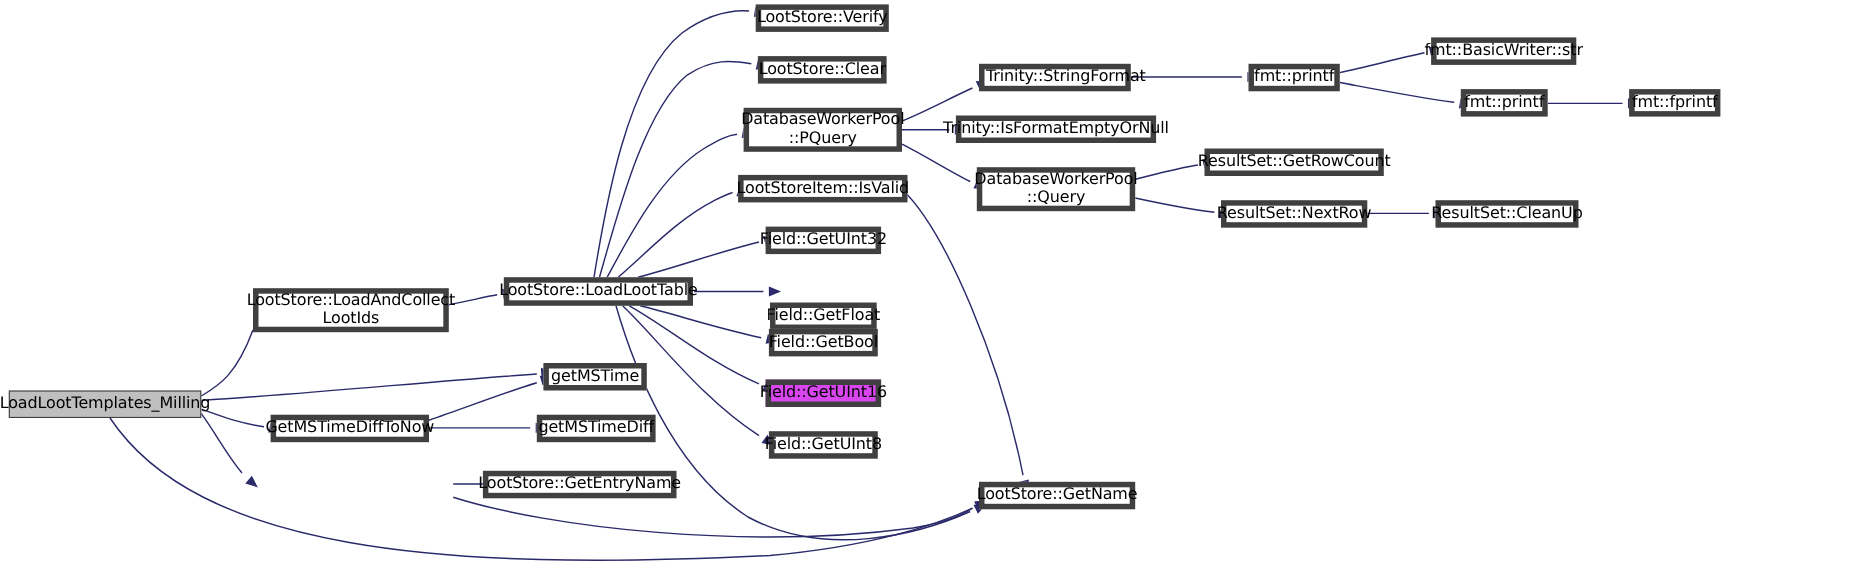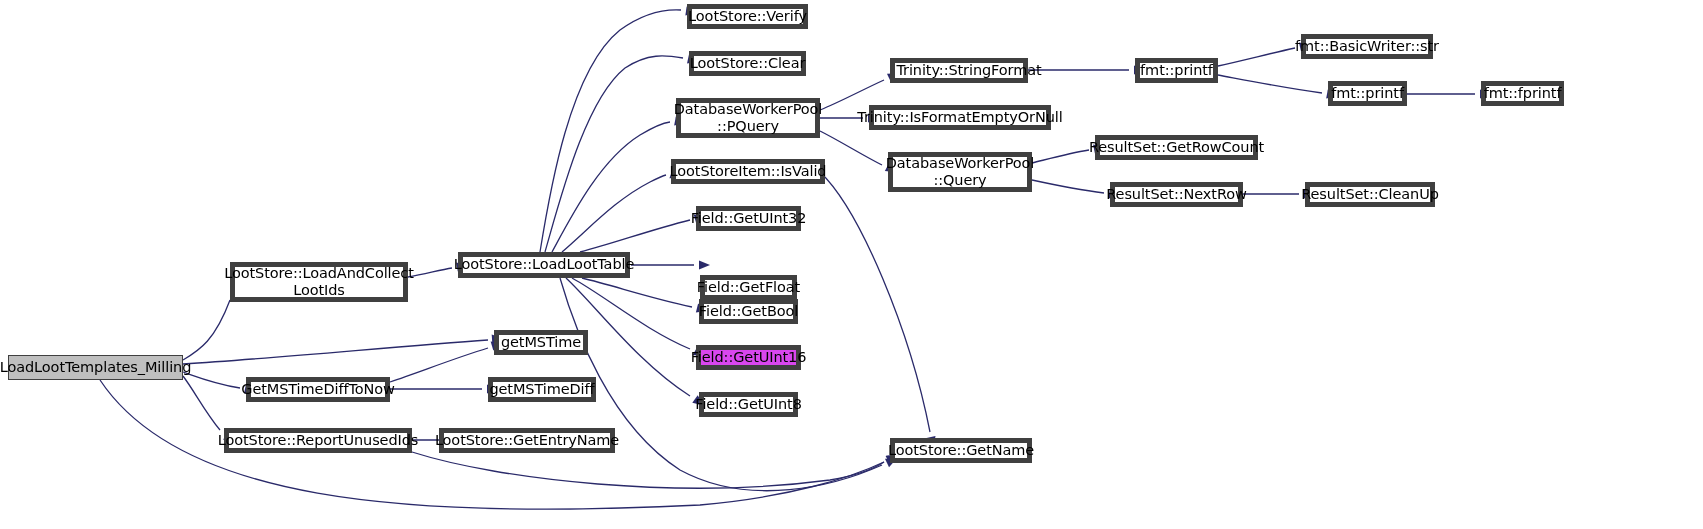--- a/index.html
+++ b/index.html
@@ -112,21 +112,20 @@
       <polygon points="0,-4.6 11,0 0,4.6" fill="#2a2a6a" transform="translate(1327,94) rotate(10)"></polygon>
       <path d="M 1243,194 C 1265,194 1285,194 1299,194" fill="none" stroke="#2a2a6a" stroke-width="1.3"></path>
       <polygon points="0,-4.6 11,0 0,4.6" fill="#2a2a6a" transform="translate(1304,194) rotate(0)"></polygon>
       <path d="M 1407,94 C 1435,94 1460,94 1475,94" fill="none" stroke="#2a2a6a" stroke-width="1.3"></path>
       <polygon points="0,-4.6 11,0 0,4.6" fill="#2a2a6a" transform="translate(1480,94) rotate(0)"></polygon>
     </svg>
 <div class="gnode" style="left: 230px; top: 262px; width: 178px; height: 40px; background: rgb(255, 255, 255); border-color: rgb(64, 64, 64); color: rgb(0, 0, 0);"><span>LootStore::LoadAndCollect
 LootIds</span></div>
     <div class="gnode highlight" style="left: 8px; top: 355px; width: 175px; height: 25px; background: rgb(191, 191, 191); border-color: rgb(64, 64, 64); color: rgb(0, 0, 0);"><span>LoadLootTemplates_Milling</span></div>
     <div class="gnode" style="left: 246px; top: 377px; width: 144px; height: 25px; background: rgb(255, 255, 255); border-color: rgb(64, 64, 64); color: rgb(0, 0, 0);"><span>GetMSTimeDiffToNow</span></div>
-    <div class="gnode" style="left: 224px; top: 428px; width: 188px; height: 25px; background: rgb(255, 255, 255); border-color: rgb(64, 64, 64); color: rgb(0, 0, 0);"><span>LootStore::ReportUnusedIds</span></div>
     <div class="gnode" style="left: 458px; top: 252px; width: 172px; height: 26px; background: rgb(255, 255, 255); border-color: rgb(64, 64, 64); color: rgb(0, 0, 0);"><span>LootStore::LoadLootTable</span></div>
     <div class="gnode" style="left: 494px; top: 330px; width: 94px; height: 25px; background: rgb(255, 255, 255); border-color: rgb(64, 64, 64); color: rgb(0, 0, 0);"><span>getMSTime</span></div>
     <div class="gnode" style="left: 488px; top: 377px; width: 108px; height: 25px; background: rgb(255, 255, 255); border-color: rgb(64, 64, 64); color: rgb(0, 0, 0);"><span>getMSTimeDiff</span></div>
     <div class="gnode" style="left: 439px; top: 428px; width: 176px; height: 25px; background: rgb(255, 255, 255); border-color: rgb(64, 64, 64); color: rgb(0, 0, 0);"><span>LootStore::GetEntryName</span></div>
     <div class="gnode" style="left: 687px; top: 4px; width: 121px; height: 25px; background: rgb(255, 255, 255); border-color: rgb(64, 64, 64); color: rgb(0, 0, 0);"><span>LootStore::Verify</span></div>
     <div class="gnode" style="left: 689px; top: 51px; width: 117px; height: 25px; background: rgb(255, 255, 255); border-color: rgb(64, 64, 64); color: rgb(0, 0, 0);"><span>LootStore::Clear</span></div>
     <div class="gnode" style="left: 676px; top: 98px; width: 144px; height: 40px; background: rgb(255, 255, 255); border-color: rgb(64, 64, 64); color: rgb(0, 0, 0);"><span>DatabaseWorkerPool
 ::PQuery</span></div>
     <div class="gnode" style="left: 671px; top: 159px; width: 154px; height: 25px; background: rgb(255, 255, 255); border-color: rgb(64, 64, 64); color: rgb(0, 0, 0);"><span>LootStoreItem::IsValid</span></div>
     <div class="gnode" style="left: 696px; top: 206px; width: 105px; height: 25px; background: rgb(255, 255, 255); border-color: rgb(64, 64, 64); color: rgb(0, 0, 0);"><span>Field::GetUInt32</span></div>

